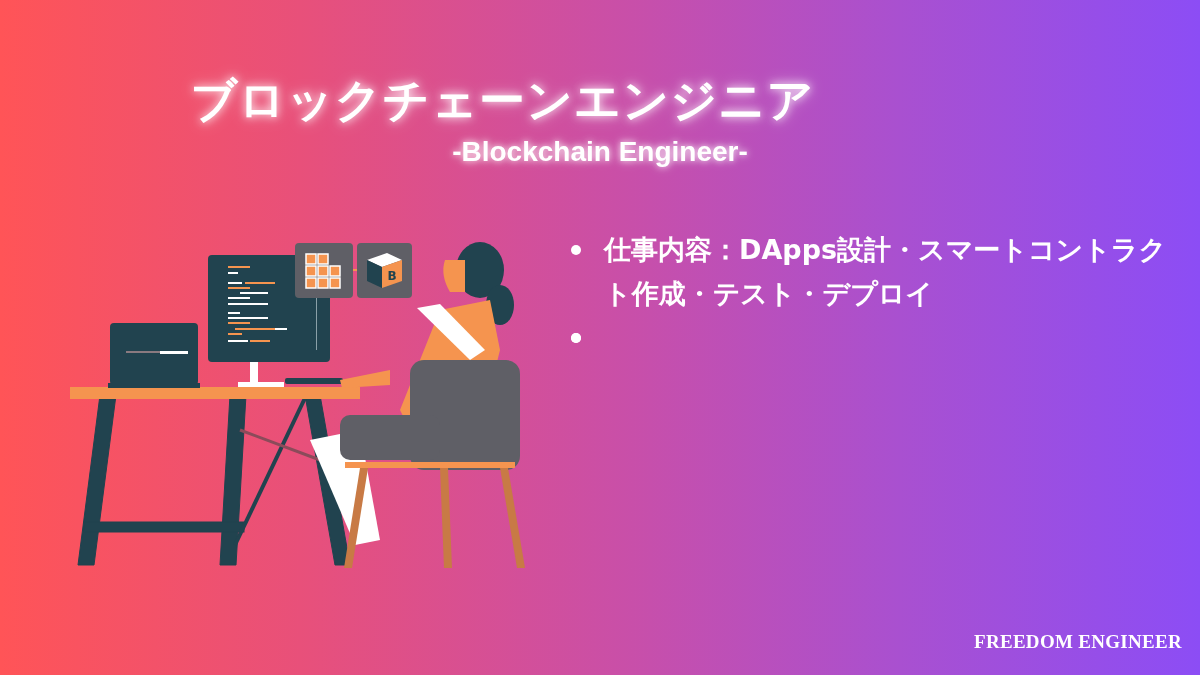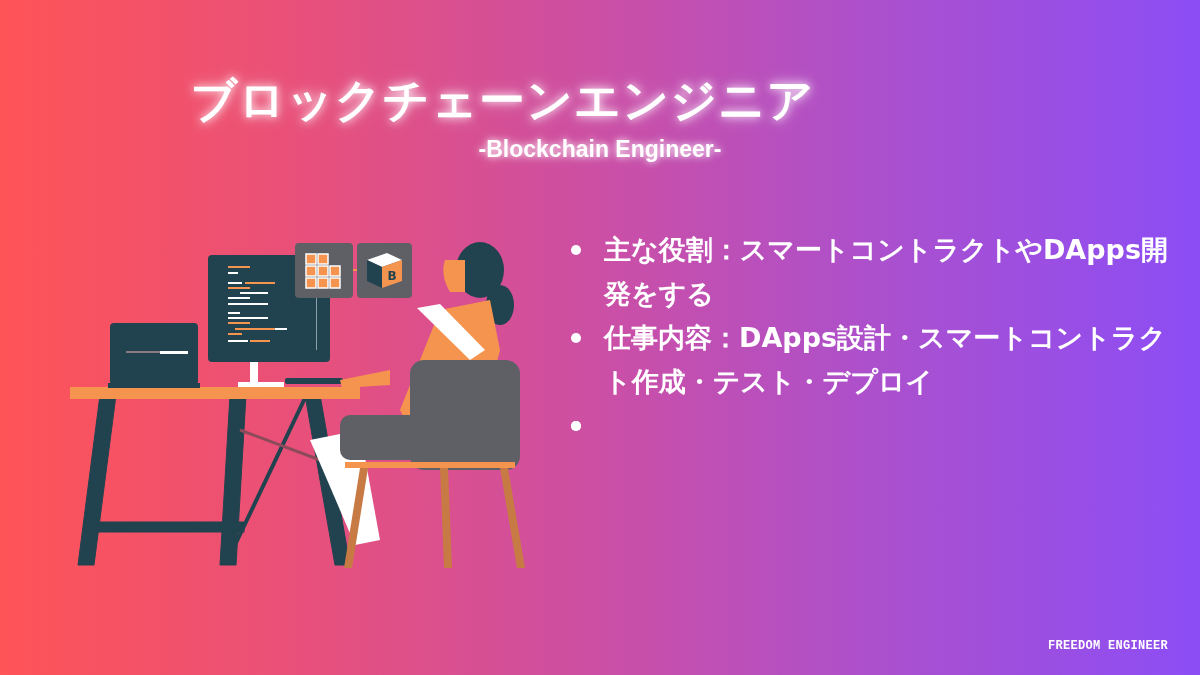--- a/index.html
+++ b/index.html
@@ -9,39 +9,39 @@
       font-family: "DejaVu Sans", "Liberation Sans", sans-serif;
       color: #fff;
     }
     .title {
       position: absolute; left: 0; width: 1005px; top: 70px;
       text-align: center; font-size: 46px; font-weight: bold; letter-spacing: 1px;
       text-shadow: 0 0 8px rgba(255,255,255,0.85), 0 0 16px rgba(255,255,255,0.5);
     }
     .subtitle {
       position: absolute; left: 0; width: 1200px; top: 136px;
-      text-align: center; font-size: 23px; font-weight: bold;
+      text-align: center; font-size: 28px; font-weight: bold;
       font-family: "Liberation Sans", sans-serif;
       text-shadow: 0 0 6px rgba(255,255,255,0.8), 0 0 12px rgba(255,255,255,0.45);
     }
     .bullets {
       position: absolute; left: 568px; top: 228px; width: 600px;
       margin: 0; padding: 0; list-style: none;
     }
     .bullets li {
       position: relative; padding-left: 36px;
       font-size: 27px; font-weight: bold; line-height: 44px;
     }
     .bullets li .dot {
       position: absolute; left: 3px; top: 17px; width: 10px; height: 10px;
       background: #fff; border-radius: 50%;
     }
     .brand {
-      position: absolute; right: 32px; bottom: 22px;
-      font-size: 12px; font-weight: bold; font-family: Liberation Mono, monospace;
+      position: absolute; right: 18px; bottom: 22px;
+      font-size: 19px; font-weight: bold; font-family: Liberation Serif, serif;
       letter-spacing: 0.3px;
     }
     .illustration { position: absolute; left: 60px; top: 230px; width: 480px; height: 350px; }
   </style>
 </head>
 <body>
 
 <div class="title">ブロックチェーンエンジニア</div>
 <div class="subtitle">-Blockchain Engineer-</div>
 
@@ -130,19 +130,18 @@
     <rect x="350" y="130" width="110" height="110" rx="14" fill="#5f5f66"></rect>
     <rect x="280" y="185" width="100" height="45" rx="10" fill="#5f5f66"></rect>
     <rect x="285" y="232" width="170" height="6" fill="#f5944f"></rect>
     <polygon points="300,238 308,238 292,338 284,338" fill="#c87a45"></polygon>
     <polygon points="380,238 388,238 392,338 384,338" fill="#c87a45"></polygon>
     <polygon points="440,238 448,238 465,338 457,338" fill="#c87a45"></polygon>
   </g>
 </svg>
 
 <ul class="bullets">
-  <li><span class="dot"></span><span>主な役割：スマートコントラクトやDApps開発をする</span></li>
   <li><span class="dot"></span><span>仕事内容：DApps設計・スマートコントラクト作成・テスト・デプロイ</span></li>
   <li><span class="dot"></span></li>
   <li><span class="dot"></span></li>
 </ul>
 
 <div class="brand">FREEDOM ENGINEER</div>
 
 </body></html>

